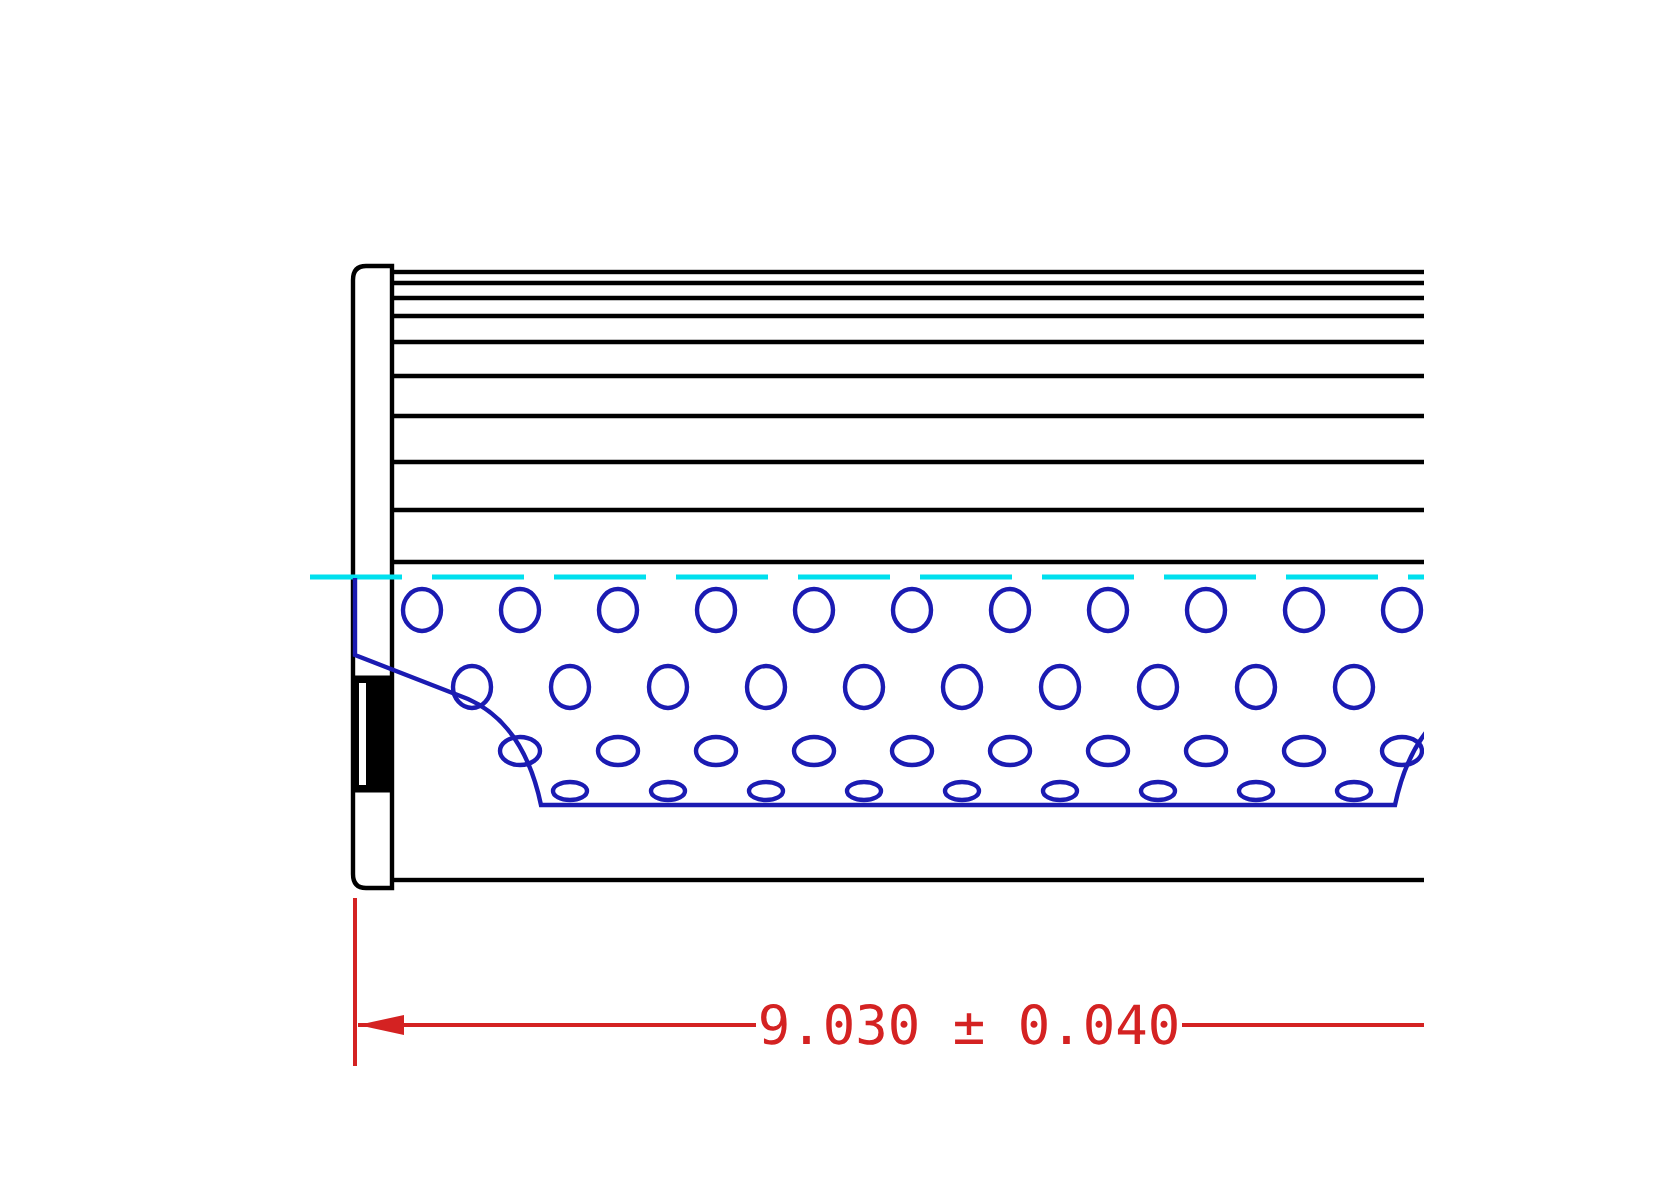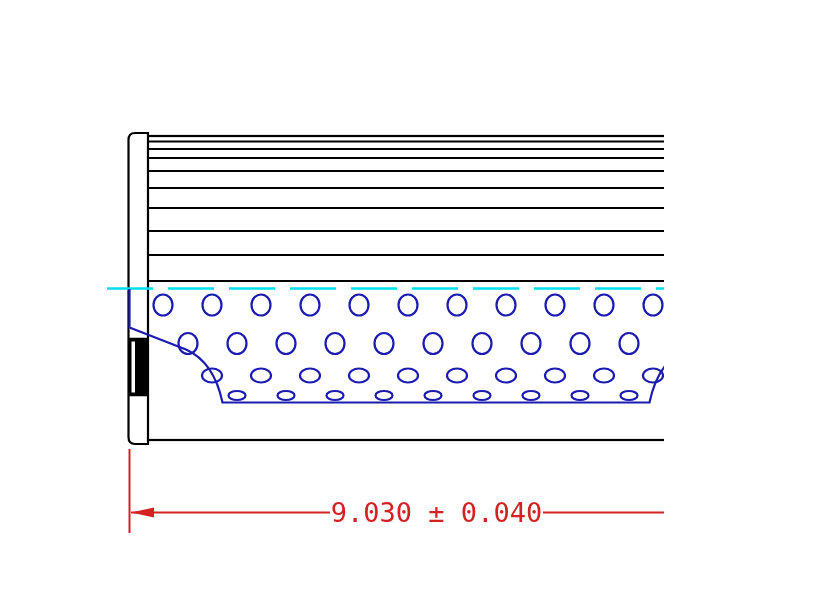--- a/index.html
+++ b/index.html
@@ -3,21 +3,21 @@
 <meta charset="utf-8">
 <style>
   :root{
     --c-outline:#000000;
     --c-core:#1b1bb2;
     --c-centerline:#00e0ee;
     --c-dimension:#d42222;
     --c-background:#ffffff;
   }
   html,body{margin:0;padding:0;background:var(--c-background);}
-  .page{width:664px;height:600px;position:relative;background:var(--c-background);overflow:hidden;}
+  .page{width:664px;height:600px;position:relative;background:var(--c-background);overflow:hidden;margin-left:48px;}
   svg{display:block;}
   .k{stroke:var(--c-outline);stroke-width:2.2;fill:none;stroke-linecap:square;}
   .kf{stroke:var(--c-outline);stroke-width:2.2;fill:#ffffff;}
   .b{stroke:var(--c-core);stroke-width:2.2;fill:none;}
   .cl{stroke:var(--c-centerline);stroke-width:2.6;fill:none;stroke-dasharray:46 15;}
   .r{stroke:var(--c-dimension);stroke-width:2;fill:none;}
   .rf{fill:var(--c-dimension);stroke:none;}
   .seal{fill:var(--c-outline);stroke:var(--c-outline);stroke-width:1.5;}
   .slit{fill:#ffffff;stroke:none;}
   text.dim{

